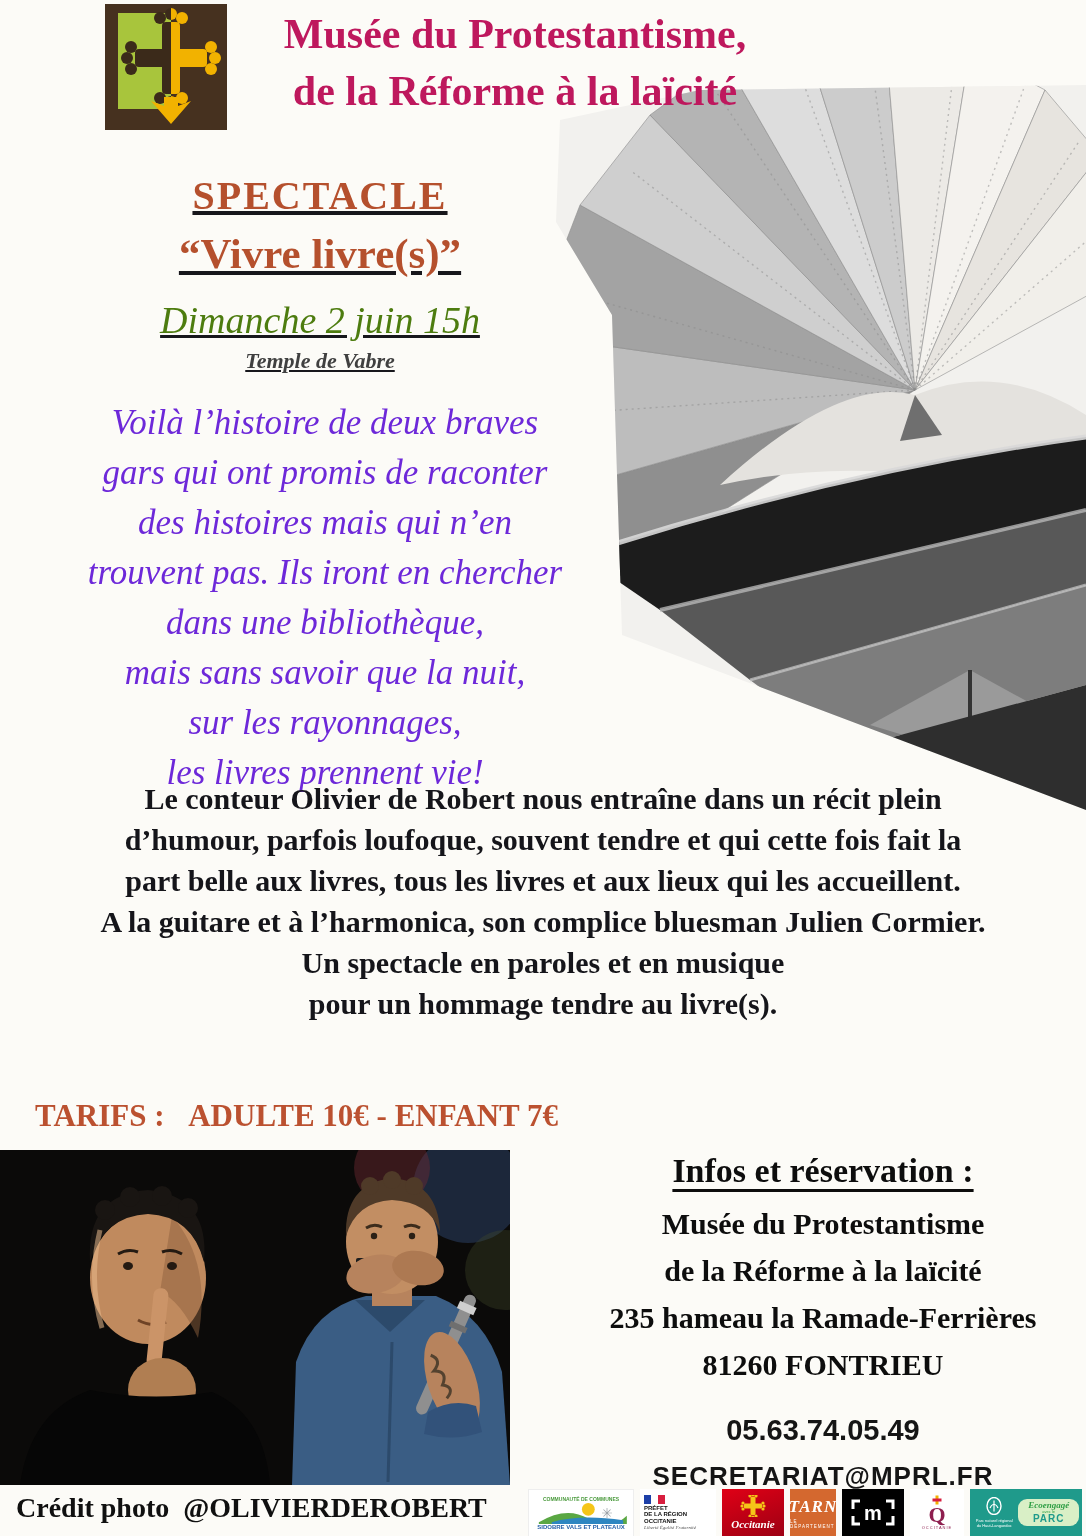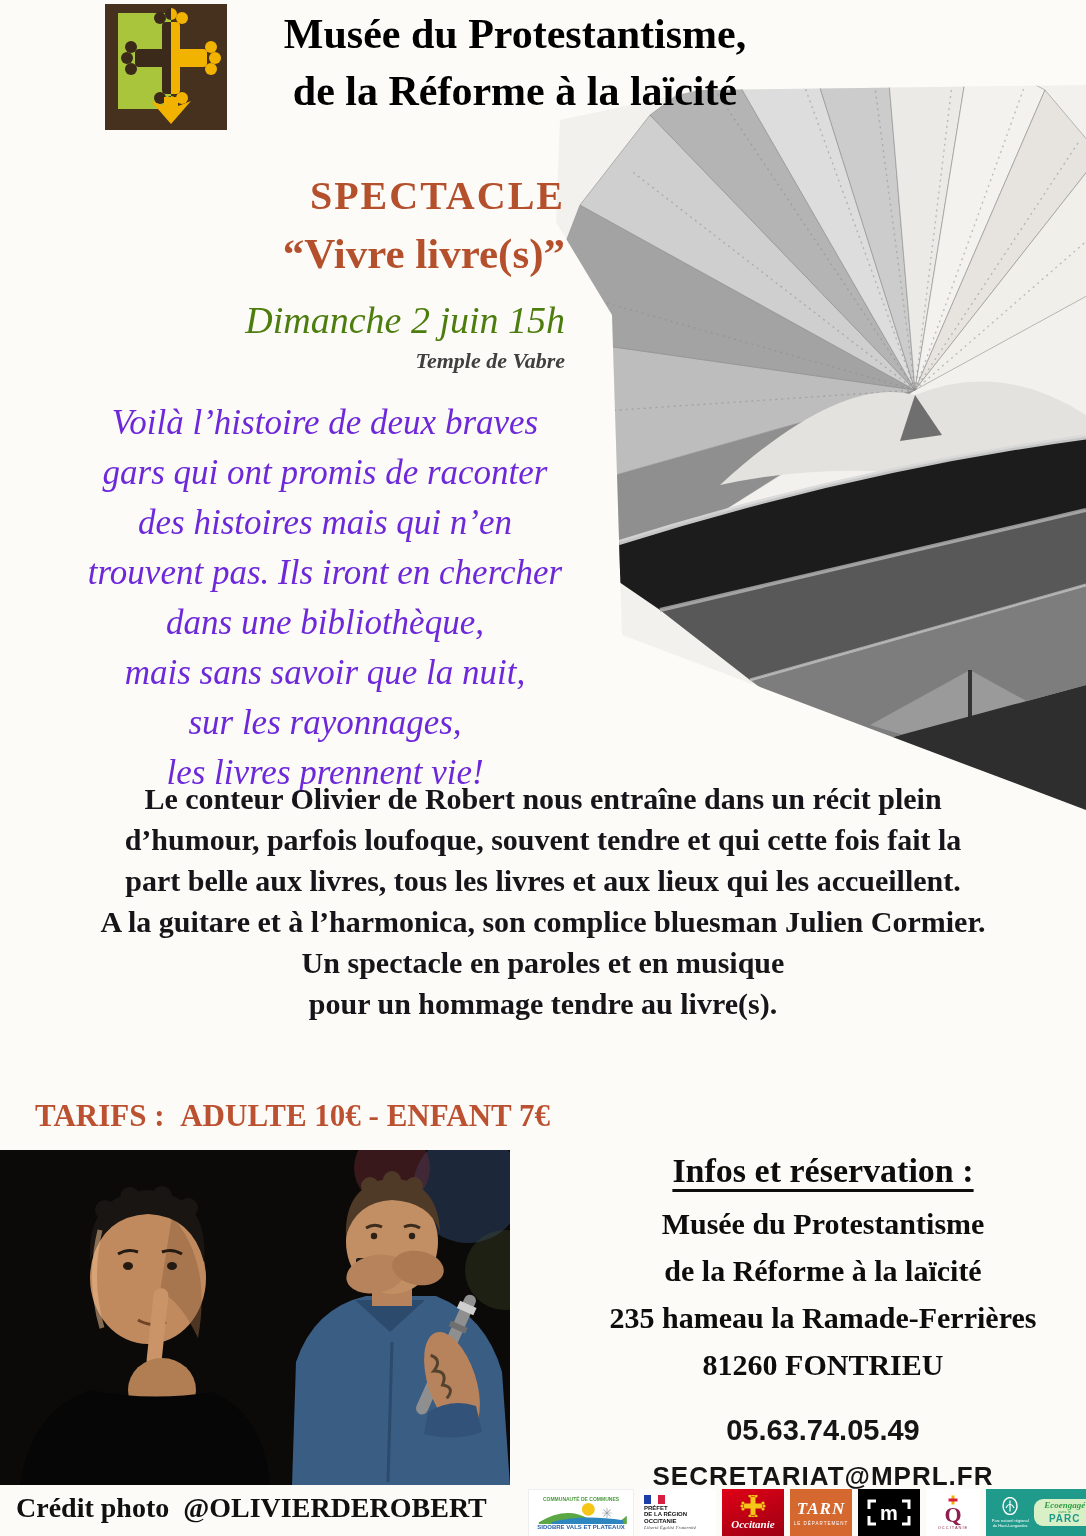--- a/index.html
+++ b/index.html
@@ -5,47 +5,47 @@
   html,body{margin:0;padding:0;background:#777;}
   .poster{
     position:relative;width:1086px;height:1536px;margin:0 auto;
     background:#fcfbf7;overflow:hidden;
     font-family:"Liberation Serif", serif;color:#17171c;
   }
   
   .museum-logo{position:absolute;left:105px;top:4px;width:122px;height:126px;}
   .main-title{
     position:absolute;left:212px;top:6px;width:606px;z-index:5;
-    text-align:center;font-weight:bold;font-size:42px;line-height:57px;color:#000000;
+    text-align:center;font-weight:bold;font-size:42px;line-height:57px;color:#be185d;
   }
   
   .books-photo{
     position:absolute;left:540px;top:85px;width:546px;height:735px;z-index:1;
     clip-path:polygon(16px 137px,20px 35px,160px 5px,546px 0px,546px 725px,82px 550px,72px 230px);
   }
   .books-photo svg{display:block;width:100%;height:100%;}
   
-  .event{position:absolute;left:75px;top:172px;width:490px;text-align:right;z-index:4;}
+  .event{position:absolute;left:75px;top:172px;width:490px;text-align:center;z-index:4;text-decoration:underline;}
   .event .kicker{font-size:40px;font-weight:bold;color:#b5502d;letter-spacing:2px;}
   .event .show-title{font-size:43px;font-weight:bold;color:#b5502d;margin-top:10px;}
   .event .date{font-size:38px;font-style:italic;color:#4d7c0f;margin-top:20px;}
   .event .venue{font-size:22px;font-style:italic;font-weight:bold;color:#404040;margin-top:6px;}
   
   .teaser{
     position:absolute;left:10px;top:398px;width:630px;z-index:4;
     text-align:center;font-style:italic;font-size:35px;line-height:50px;color:#6d28d9;
   }
   
   .description{
     position:absolute;left:0;top:778px;width:1086px;z-index:4;
     text-align:center;font-weight:bold;font-size:30px;line-height:41px;color:#15151a;
   }
   
   .pricing{position:absolute;left:35px;top:1098px;font-weight:bold;font-size:31px;color:#bb5130;z-index:4;}
-  .pricing .detail{margin-left:8px;}
+  .pricing .detail{margin-left:16px;}
   
   .performers-photo{position:absolute;left:0;top:1150px;width:510px;height:335px;}
   .performers-photo svg{display:block;width:100%;height:100%;}
   
   .contact{position:absolute;left:560px;top:1152px;width:526px;text-align:center;z-index:4;}
   .contact .heading{
     font-size:34px;font-weight:bold;color:#0d0d0d;
     text-decoration:underline;text-decoration-thickness:3px;text-underline-offset:7px;
   }
   .contact .addr{font-size:30px;font-weight:bold;line-height:47px;margin-top:10px;color:#0d0d0d;}
@@ -61,21 +61,21 @@
   .plogo-cdc{width:104px;background:#fff;border:1px solid #eee;}
   .plogo-cdc .t{font-family:"Liberation Sans", sans-serif;font-size:5px;color:#4a9a3c;font-weight:bold;line-height:6px;}
   .plogo-cdc .b{font-family:"Liberation Sans", sans-serif;font-size:6px;color:#2660a8;font-weight:bold;line-height:7px;}
   .plogo-prefet{width:76px;background:#fff;align-items:flex-start;padding-left:4px;box-sizing:border-box;}
   .plogo-prefet .flag{display:flex;height:9px;width:21px;margin-bottom:1px;}
   .plogo-prefet .flag i{flex:1;}
   .plogo-prefet .n{font-family:"Liberation Sans", sans-serif;font-size:6px;font-weight:bold;color:#111;line-height:6.5px;}
   .plogo-prefet .m{font-family:"Liberation Serif", serif;font-style:italic;font-size:5px;color:#555;line-height:5.5px;margin-top:1px;}
   .plogo-occitanie{width:62px;background:linear-gradient(160deg,#e00016,#9d0013);}
   .plogo-occitanie .n{font-family:"Liberation Serif", serif;font-style:italic;font-weight:bold;font-size:11px;color:#fff;margin-top:1px;}
-  .plogo-tarn{width:62px;background:#d4682f;}
+  .plogo-tarn{width:46px;background:#d4682f;}
   .plogo-tarn .n{font-family:"Liberation Serif", serif;font-style:italic;font-weight:bold;font-size:17px;color:#fff;letter-spacing:1px;}
   .plogo-tarn .s{font-family:"Liberation Sans", sans-serif;font-size:4.5px;color:#fff;letter-spacing:1px;margin-top:2px;}
   .plogo-m{width:62px;background:#000;position:relative;}
   .plogo-q{width:54px;background:#fff;}
   .plogo-q .q{font-family:"Liberation Serif", serif;font-weight:bold;font-size:22px;color:#8e1f4f;line-height:20px;}
   .plogo-q .s{font-family:"Liberation Sans", sans-serif;font-size:4px;color:#8e1f4f;letter-spacing:1px;}
   .plogo-parc{width:112px;background:#1f9a8b;flex-direction:row;gap:3px;padding:3px;box-sizing:border-box;}
   .plogo-parc .left{width:40%;text-align:center;}
   .plogo-parc .left .t{font-family:"Liberation Sans", sans-serif;font-size:4px;color:#fff;line-height:4.5px;}
   .bubble{

